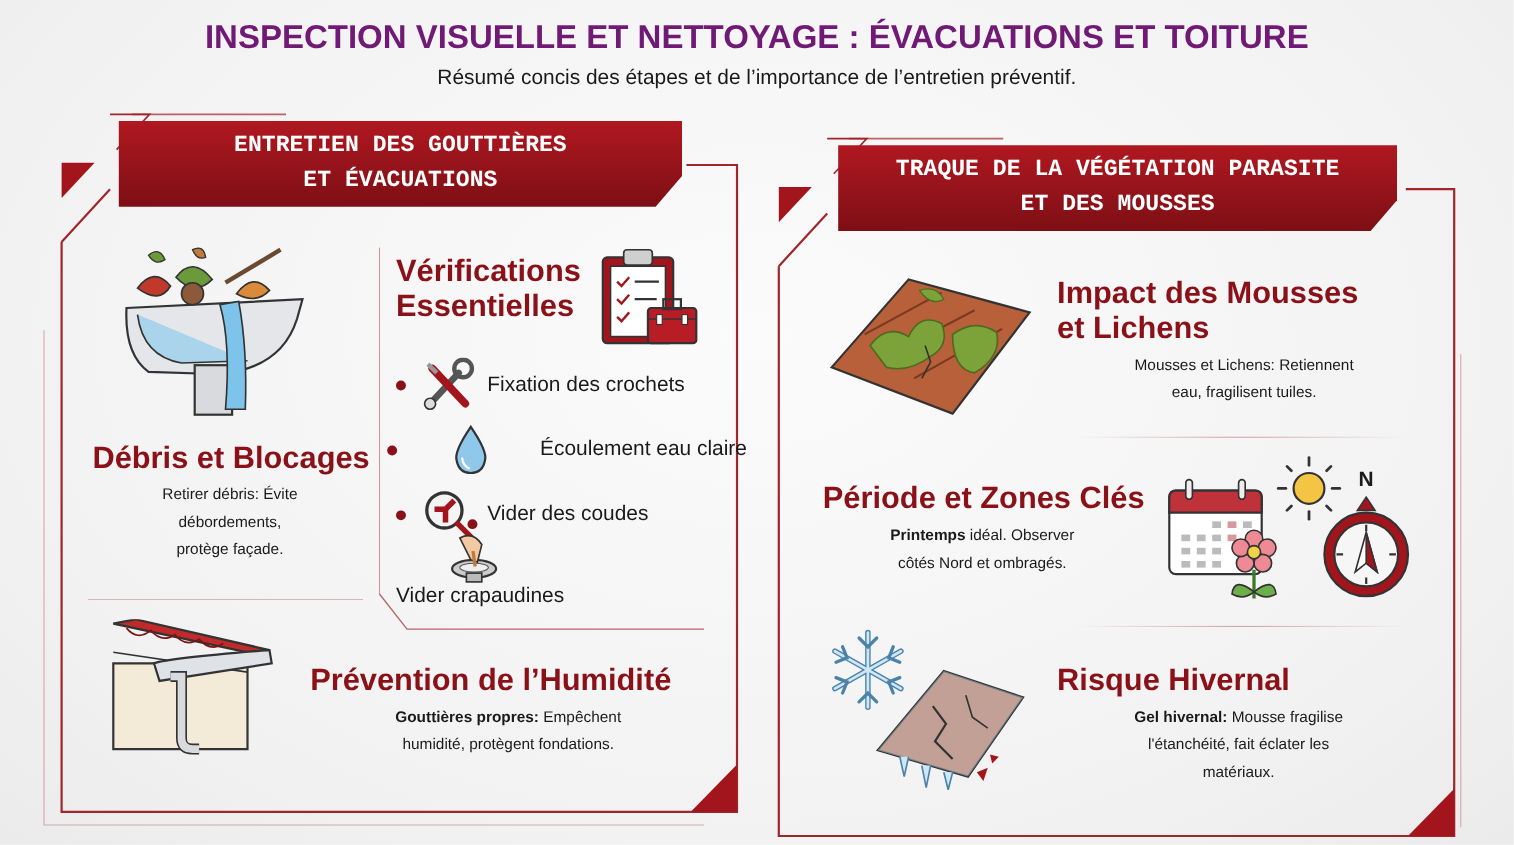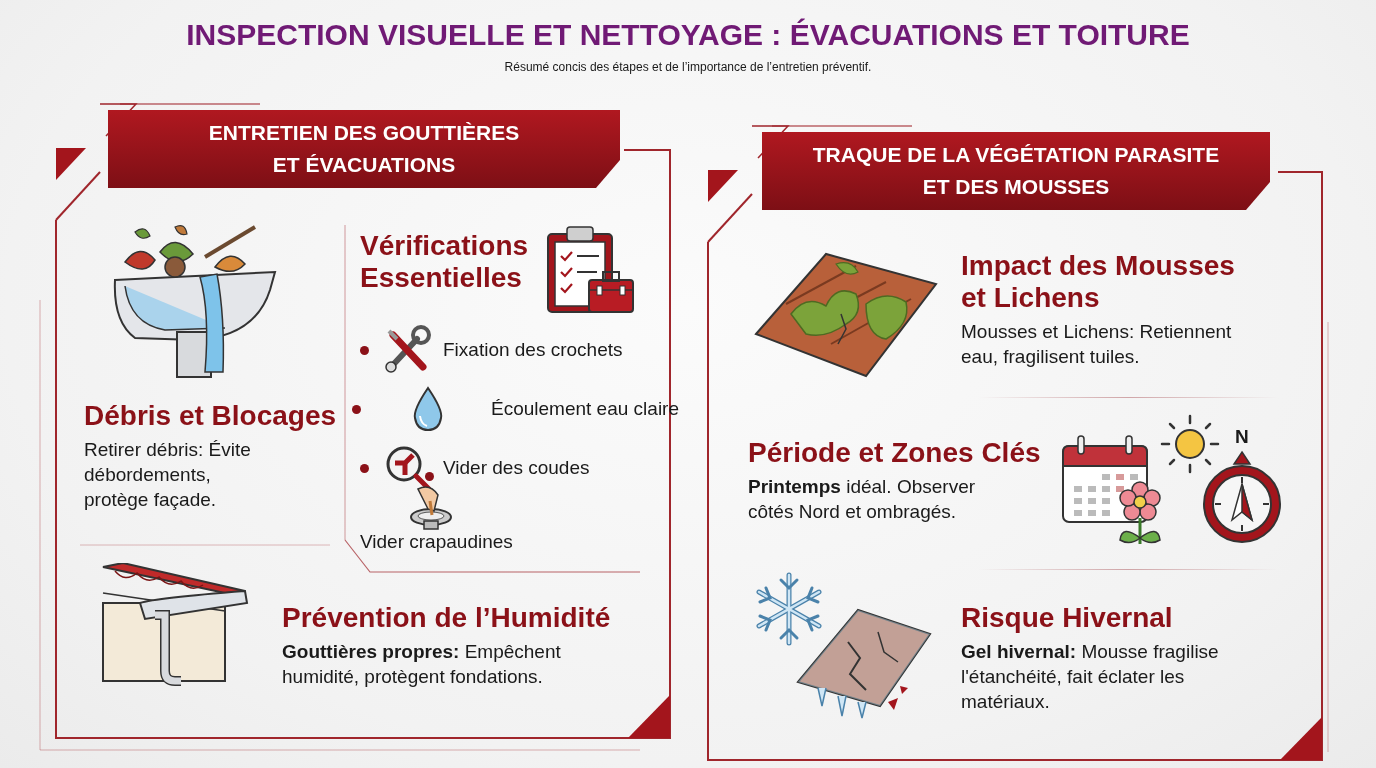--- a/index.html
+++ b/index.html
@@ -11,39 +11,39 @@
     position: relative;
   }
   .title {
     position: absolute; top: 18px; left: 0; width: 1376px; text-align: center;
     font-size: 30px; font-weight: bold; color: #701a75; letter-spacing: 0px;
     font-family: "Liberation Sans", sans-serif;
     transform: scaleX(1.0);
   }
   .subtitle {
     position: absolute; top: 60px; left: 0; width: 1376px; text-align: center;
-    font-size: 12px; color: #1a1a1a;
+    font-size: 19px; color: #1a1a1a;
     font-family: "Liberation Sans", sans-serif;
   }
   .panel { position: absolute; }
   .frame { position: absolute; left: 0; top: 0; }
   .header-band {
     position: absolute; color: #fff; text-align: center; font-weight: bold;
-    font-family: Liberation Sans, sans-serif;
+    font-family: Liberation Mono, monospace;
     font-size: 21px; line-height: 32px;
     display: flex; flex-direction: column; justify-content: center; align-items: center;
   }
   .h2 {
     position: absolute; color: #8b1118; font-weight: bold;
     font-family: Liberation Sans, sans-serif;
     font-size: 28px; line-height: 32px;
   }
   .body-text {
     position: absolute; font-family: "Liberation Sans", sans-serif;
-    font-size: 19px; line-height: 25px; color: #1a1a1a;
+    font-size: 14px; line-height: 25px; color: #1a1a1a; text-align: center;
   }
   .body-text b { font-weight: bold; }
   .list-item {
     position: absolute; display: flex; align-items: center;
     font-family: Liberation Sans, sans-serif; font-size: 19px; color: #1a1a1a;
   }
   .bullet { width: 9px; height: 9px; border-radius: 50%; background: #8b1118; margin-right: 14px; }
   .list-icon { width: 50px; height: 50px; margin-right: 10px; display:flex; align-items:center; justify-content:center; }
   .sep { position: absolute; height: 1px; background: linear-gradient(90deg, rgba(139,17,24,0), rgba(139,17,24,0.35), rgba(139,17,24,0)); }
   .icon { position: absolute; }

